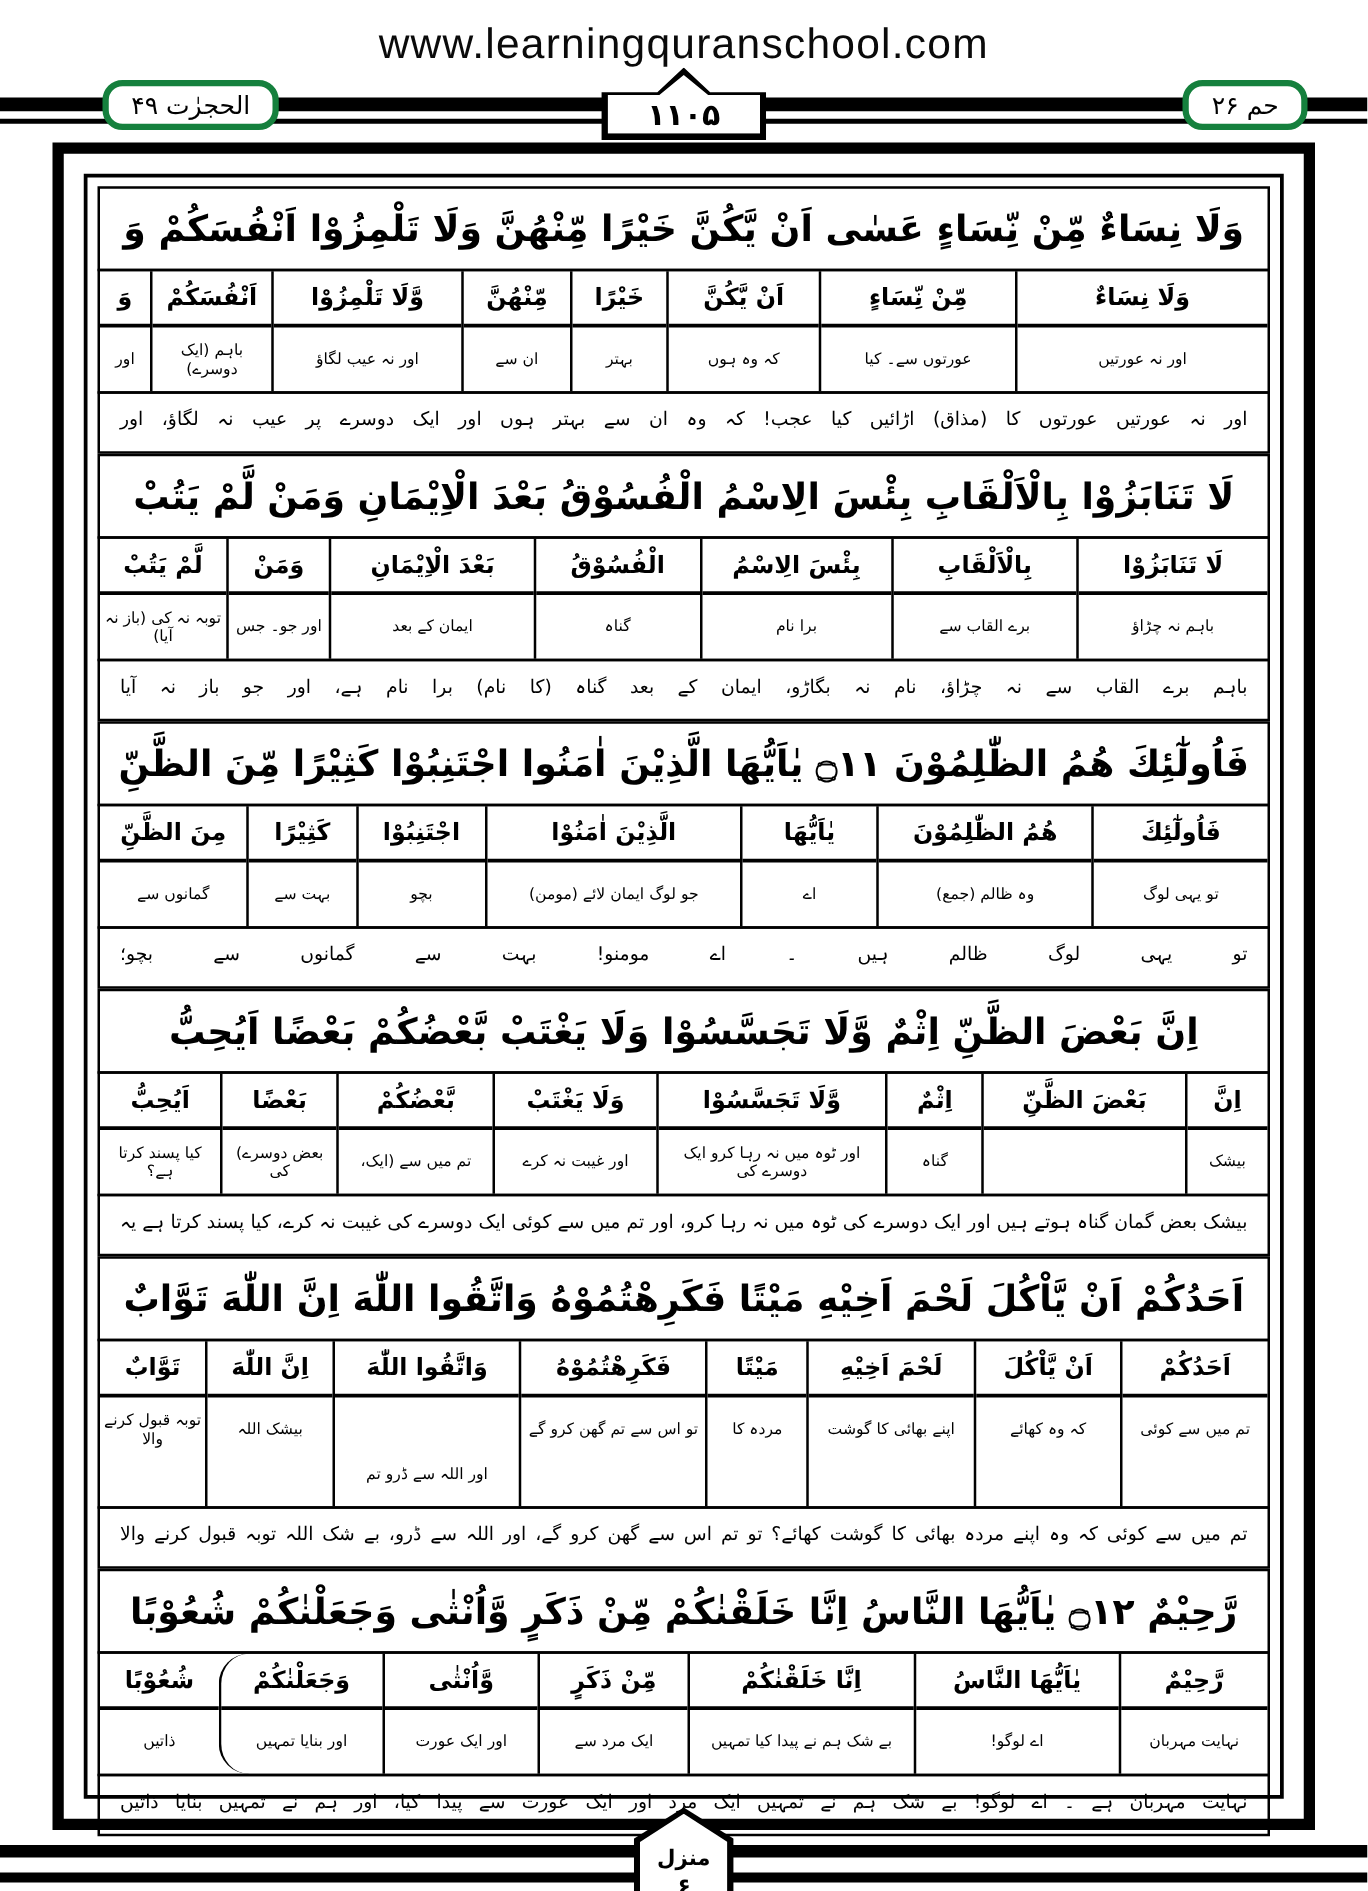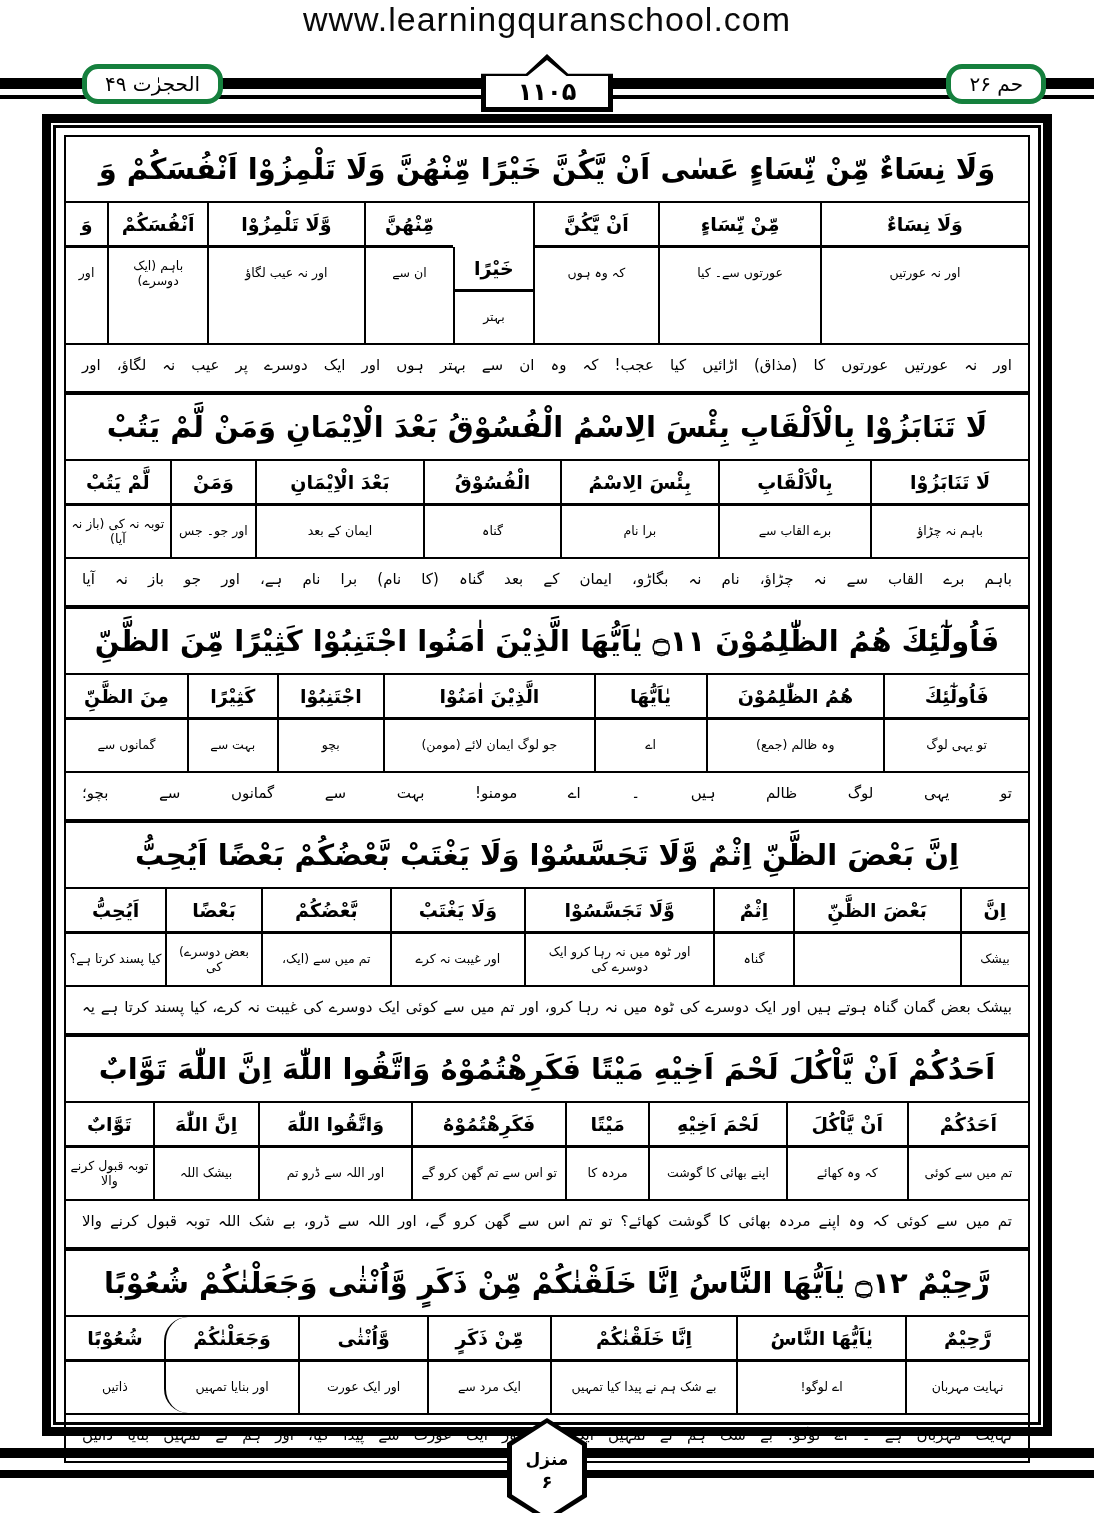--- a/index.html
+++ b/index.html
@@ -4,20 +4,21 @@
 <style>
   * { box-sizing: border-box; margin: 0; padding: 0; }
   html, body { width: 1094px; height: 1513px; }
   body {
     background: #ffffff;
     color: #000;
     font-family: "DejaVu Sans", sans-serif;
     overflow: hidden;
   }
   .url {
+    padding-top: 16px;
     height: 62px;
     text-align: center;
     font-family: "Liberation Sans", sans-serif;
     font-size: 34px;
     letter-spacing: 1px;
     color: #0a0a0a;
   }
   
   .band { position: relative; height: 52px; }
   .hrule-thick { position: absolute; top: 16px; left: 0; right: 0; height: 11px; background: #000; }
@@ -40,21 +41,21 @@
     position: absolute; left: 5px; right: 5px; top: 6px; bottom: 5px;
     background: #fff;
     clip-path: polygon(0 34%, 34% 34%, 50% 0, 66% 34%, 100% 34%, 100% 100%, 0 100%);
     display: flex; align-items: flex-end; justify-content: center;
     font-size: 24px; font-weight: bold; padding-bottom: 1px;
   }
   
   .frame {
     margin: 0 42px;
     border: 9px solid #000;
-    padding: 2px;
+    padding: 16px;
     background: #fff;
   }
   .frame-inner {
     border: 3px solid #000;
     padding: 7px 8px;
     height: 1300px;
     display: flex; flex-direction: column; justify-content: space-between;
   }
   .sec { direction: rtl; }
   .sec-arabic {
@@ -141,21 +142,21 @@
     <div class="word-ar">مِّنْ نِّسَاءٍ</div>
     <div class="word-ur">عورتوں سے۔ کیا</div>
   </div>
 
 
   <div class="word-col" style="flex: 1.2 1 0px;">
     <div class="word-ar">اَنْ يَّكُنَّ</div>
     <div class="word-ur">کہ وہ ہوں</div>
   </div>
 
-  <div class="word-col" style="flex: 0.75 1 0px; margin-top: 44px;">
+  <div class="word-col" style="flex: 0.75 1 0px;">
     <div class="word-ar">خَيْرًا</div>
     <div class="word-ur">بہتر</div>
   </div>
 
   <div class="word-col" style="flex: 0.85 1 0px;">
     <div class="word-ar">مِّنْهُنَّ</div>
     <div class="word-ur">ان سے</div>
   </div>
 
   <div class="word-col" style="flex: 1.5 1 0px;">
@@ -324,21 +325,21 @@
   <div class="word-col" style="flex: 0.75 1 0px;">
     <div class="word-ar">مَيْتًا</div>
     <div class="word-ur">مردہ کا</div>
   </div>
 
   <div class="word-col" style="flex: 1.4 1 0px;">
     <div class="word-ar">فَكَرِهْتُمُوْهُ</div>
     <div class="word-ur">تو اس سے تم گھن کرو گے</div>
   </div>
 
-  <div class="word-col" style="flex: 1.4 1 0px;">
+  <div class="word-col" style="flex: 1.4 1 0px; gap: 36px;">
     <div class="word-ar">وَاتَّقُوا اللّٰهَ</div>
     <div class="word-ur">اور اللہ سے ڈرو تم</div>
   </div>
 
   <div class="word-col" style="flex: 0.95 1 0px;">
     <div class="word-ar">اِنَّ اللّٰهَ</div>
     <div class="word-ur">بیشک اللہ</div>
   </div>
 
   <div class="word-col" style="flex: 0.8 1 0px;">

